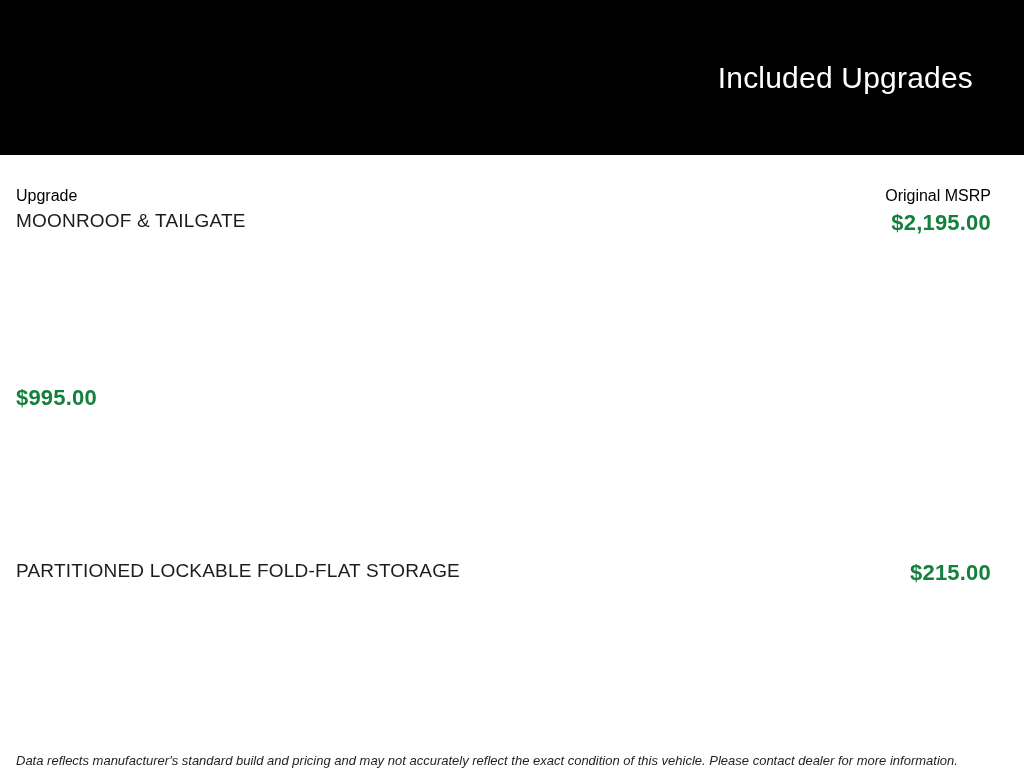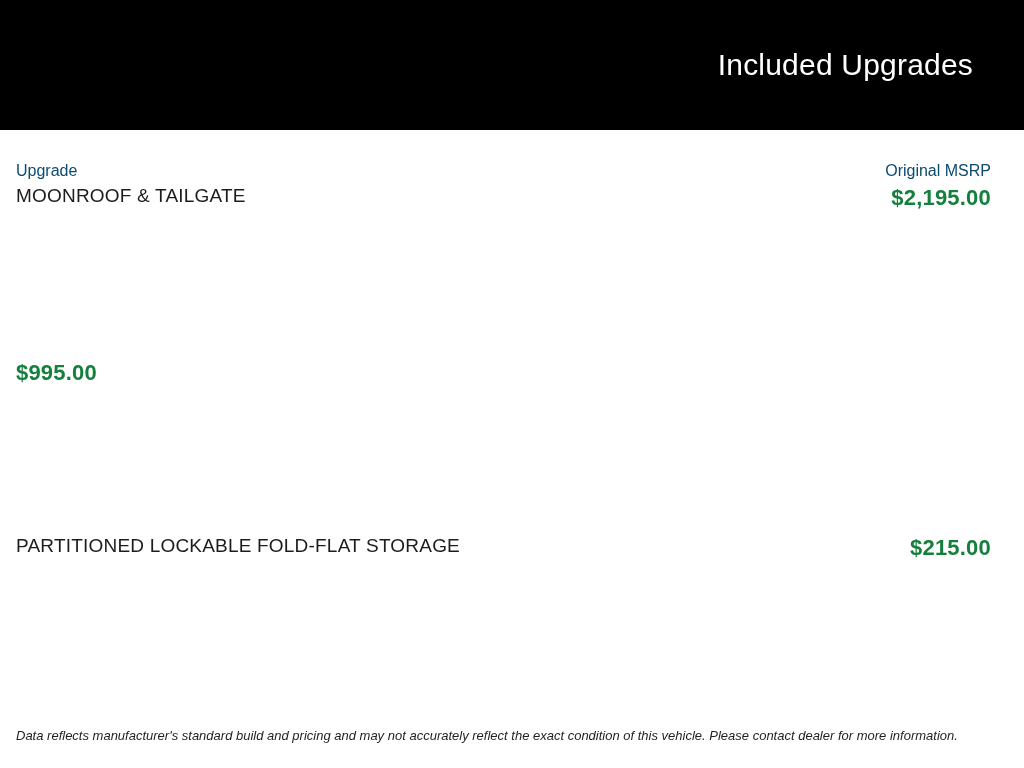--- a/index.html
+++ b/index.html
@@ -9,21 +9,21 @@
     background: #ffffff;
     font-family: "Liberation Sans", sans-serif;
     overflow: hidden;
   }
   .page {
     width: 1024px;
     height: 768px;
     background: #ffffff;
   }
   .header {
-    height: 130px;
+    height: 155px;
     background: #000000;
     display: flex;
     align-items: center;
     justify-content: flex-end;
     padding-right: 51px;
   }
   .header-title {
     color: #ffffff;
     font-size: 30px;
     font-weight: 400;
@@ -32,21 +32,21 @@
   .content {
     padding-left: 16px;
     padding-right: 33px;
   }
   .col-headers {
     display: flex;
     justify-content: space-between;
     align-items: center;
     margin-top: 32px;
     font-size: 16px;
-    color: #0c4a6e;
+    color: #000000;
   }
   .rows {
     margin-top: 5px;
   }
   .row {
     display: flex;
     justify-content: space-between;
     align-items: flex-start;
     height: 175px;
   }

